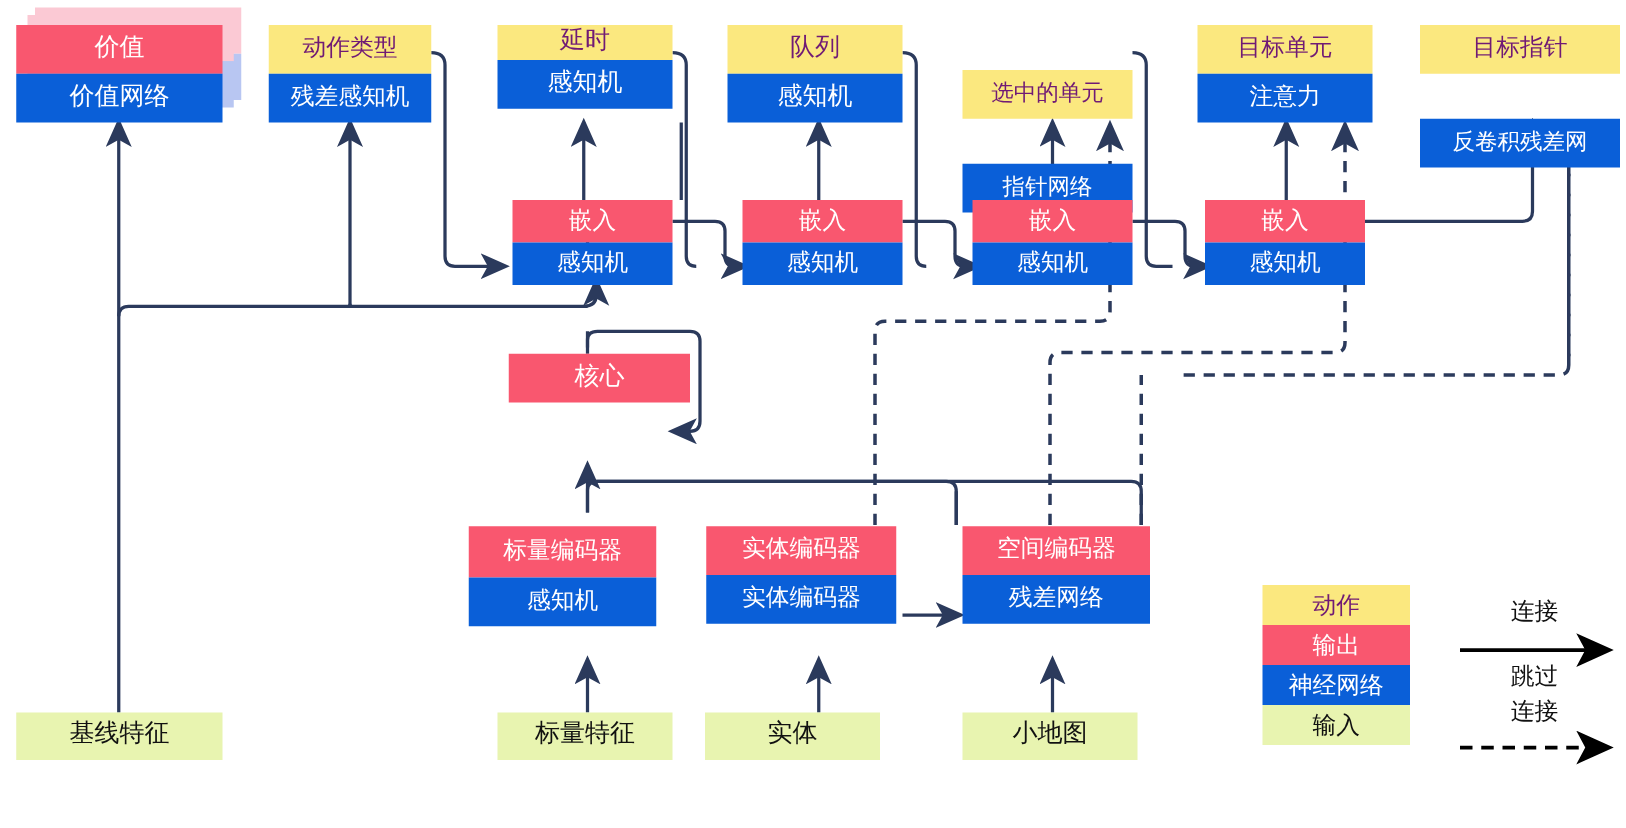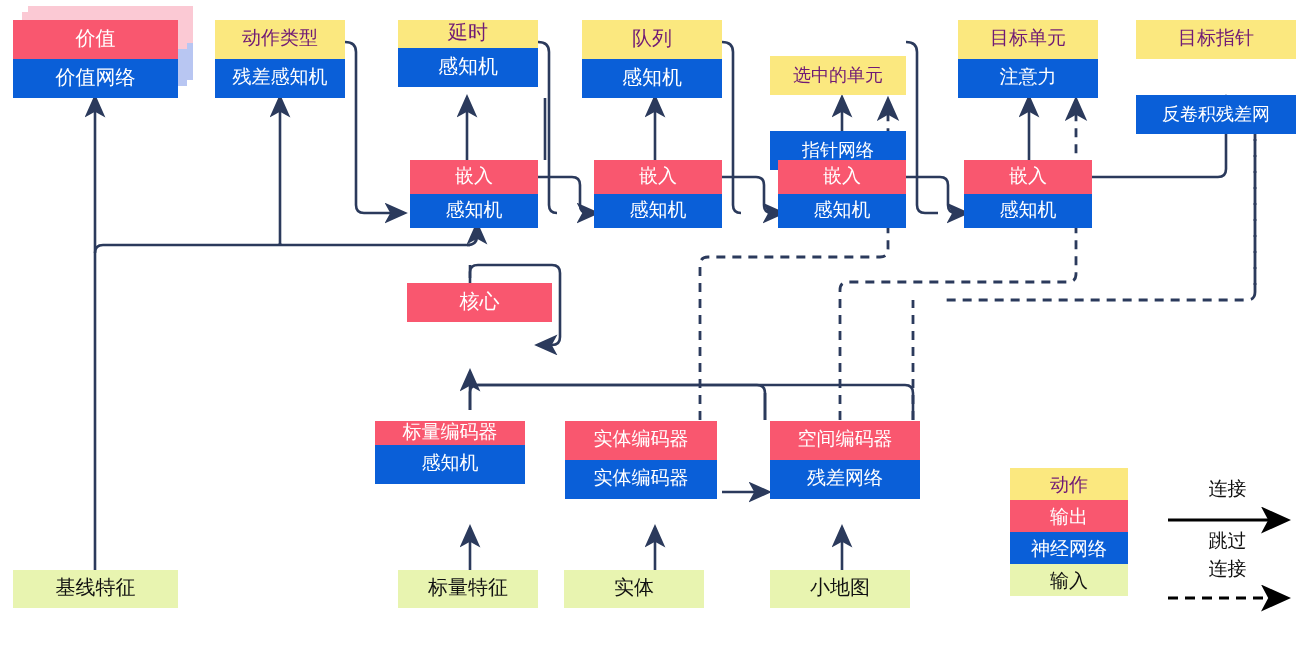--- a/index.html
+++ b/index.html
@@ -183,21 +183,21 @@
   <div class="node" style="left:964px;top:160px;width:128px;height:68px;z-index:2;">
     <div class="band output t19" style="height:34px;">嵌入</div>
     <div class="band nn t19" style="height:34px;">感知机</div>
   </div>
 
   <div class="node" style="left:375px;top:283px;width:145px;height:79px;z-index:2;margin-left:32px;">
     <div class="band output t20" style="height:39px;">核心</div>
   </div>
 
   <div class="node" style="left:375px;top:421px;width:150px;height:78px;z-index:2;">
-    <div class="band output t19" style="height:24px;">标量编码器</div>
+    <div class="band output t19" style="height:41px;">标量编码器</div>
     <div class="band nn t19" style="height:39px;">感知机</div>
   </div>
 
   <div class="node" style="left:565px;top:421px;width:152px;height:78px;z-index:2;">
     <div class="band output t19" style="height:39px;">实体编码器</div>
     <div class="band nn t19" style="height:39px;">实体编码器</div>
   </div>
 
   <div class="node" style="left:770px;top:421px;width:150px;height:78px;z-index:2;">
     <div class="band output t19" style="height:39px;">空间编码器</div>

